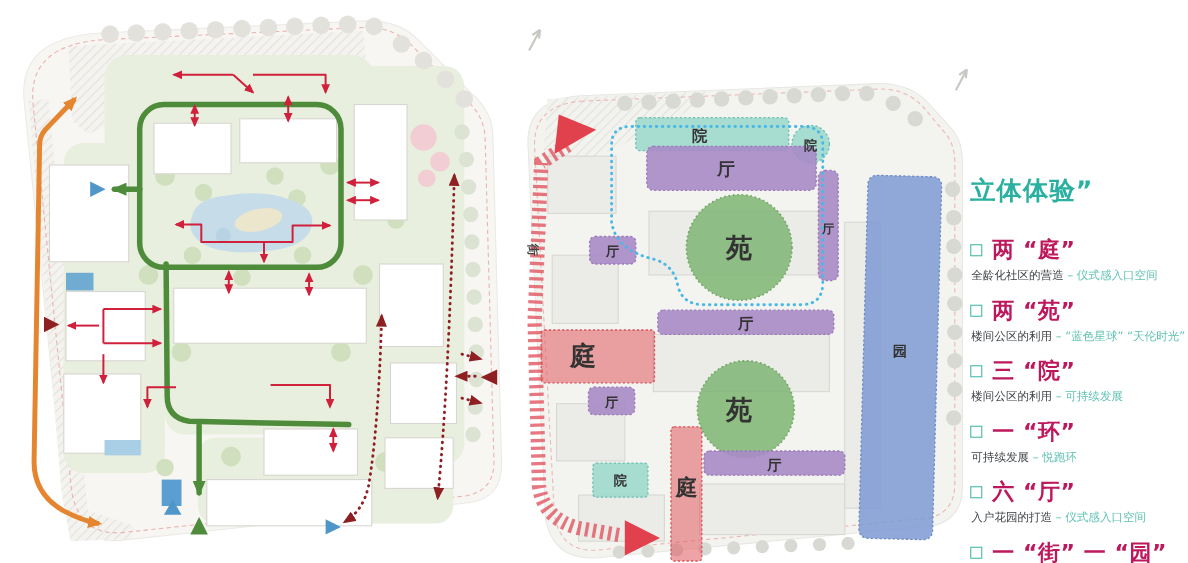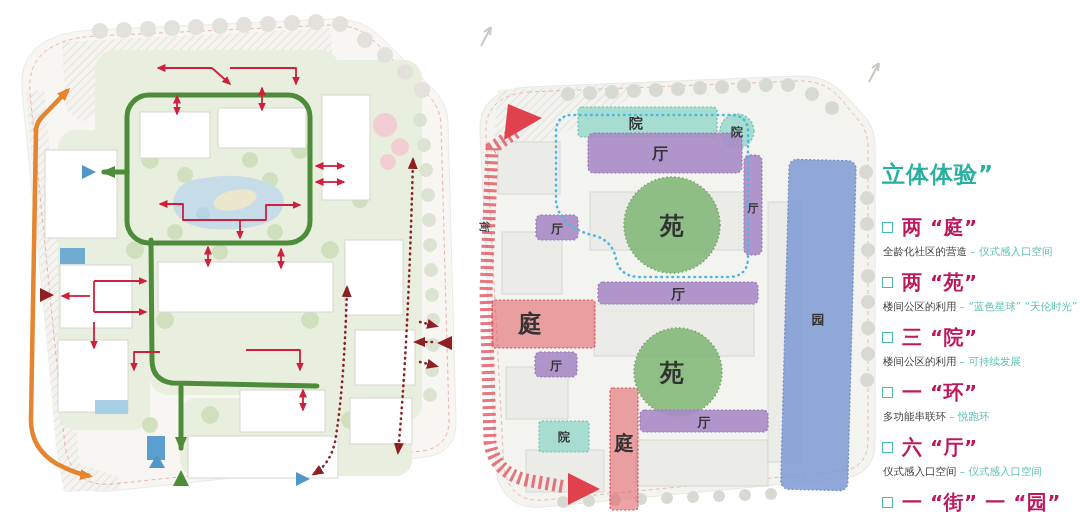--- a/index.html
+++ b/index.html
@@ -344,30 +344,30 @@
         </div>
       <div class="idesc"><span>楼间公区的利用</span>
         <span class="acc">– 可持续发展</span></div>
     </div>
 
     <div class="item">
       <div class="ihead">
           <span class="bullet"></span>
         <span class="htxt">一 “环”</span>
         </div>
-      <div class="idesc"><span>多功能串联环</span>
+      <div class="idesc"><span>可持续发展</span>
         <span class="acc">– 悦跑环</span></div>
     </div>
 
     <div class="item">
       <div class="ihead">
           <span class="bullet"></span>
         <span class="htxt">六 “厅”</span>
         </div>
-      <div class="idesc"><span>仪式感入口空间</span>
+      <div class="idesc"><span>入户花园的打造</span>
         <span class="acc">– 仪式感入口空间</span></div>
     </div>
 
     <div class="item">
       <div class="ihead">
           <span class="bullet"></span>
         <span class="htxt">一 “街” 一 “园”</span>
         </div>
       <div class="idesc"><span>商业街、幼儿园配套设施的完善</span>
         <span class="acc">– 可持续发展</span></div>

